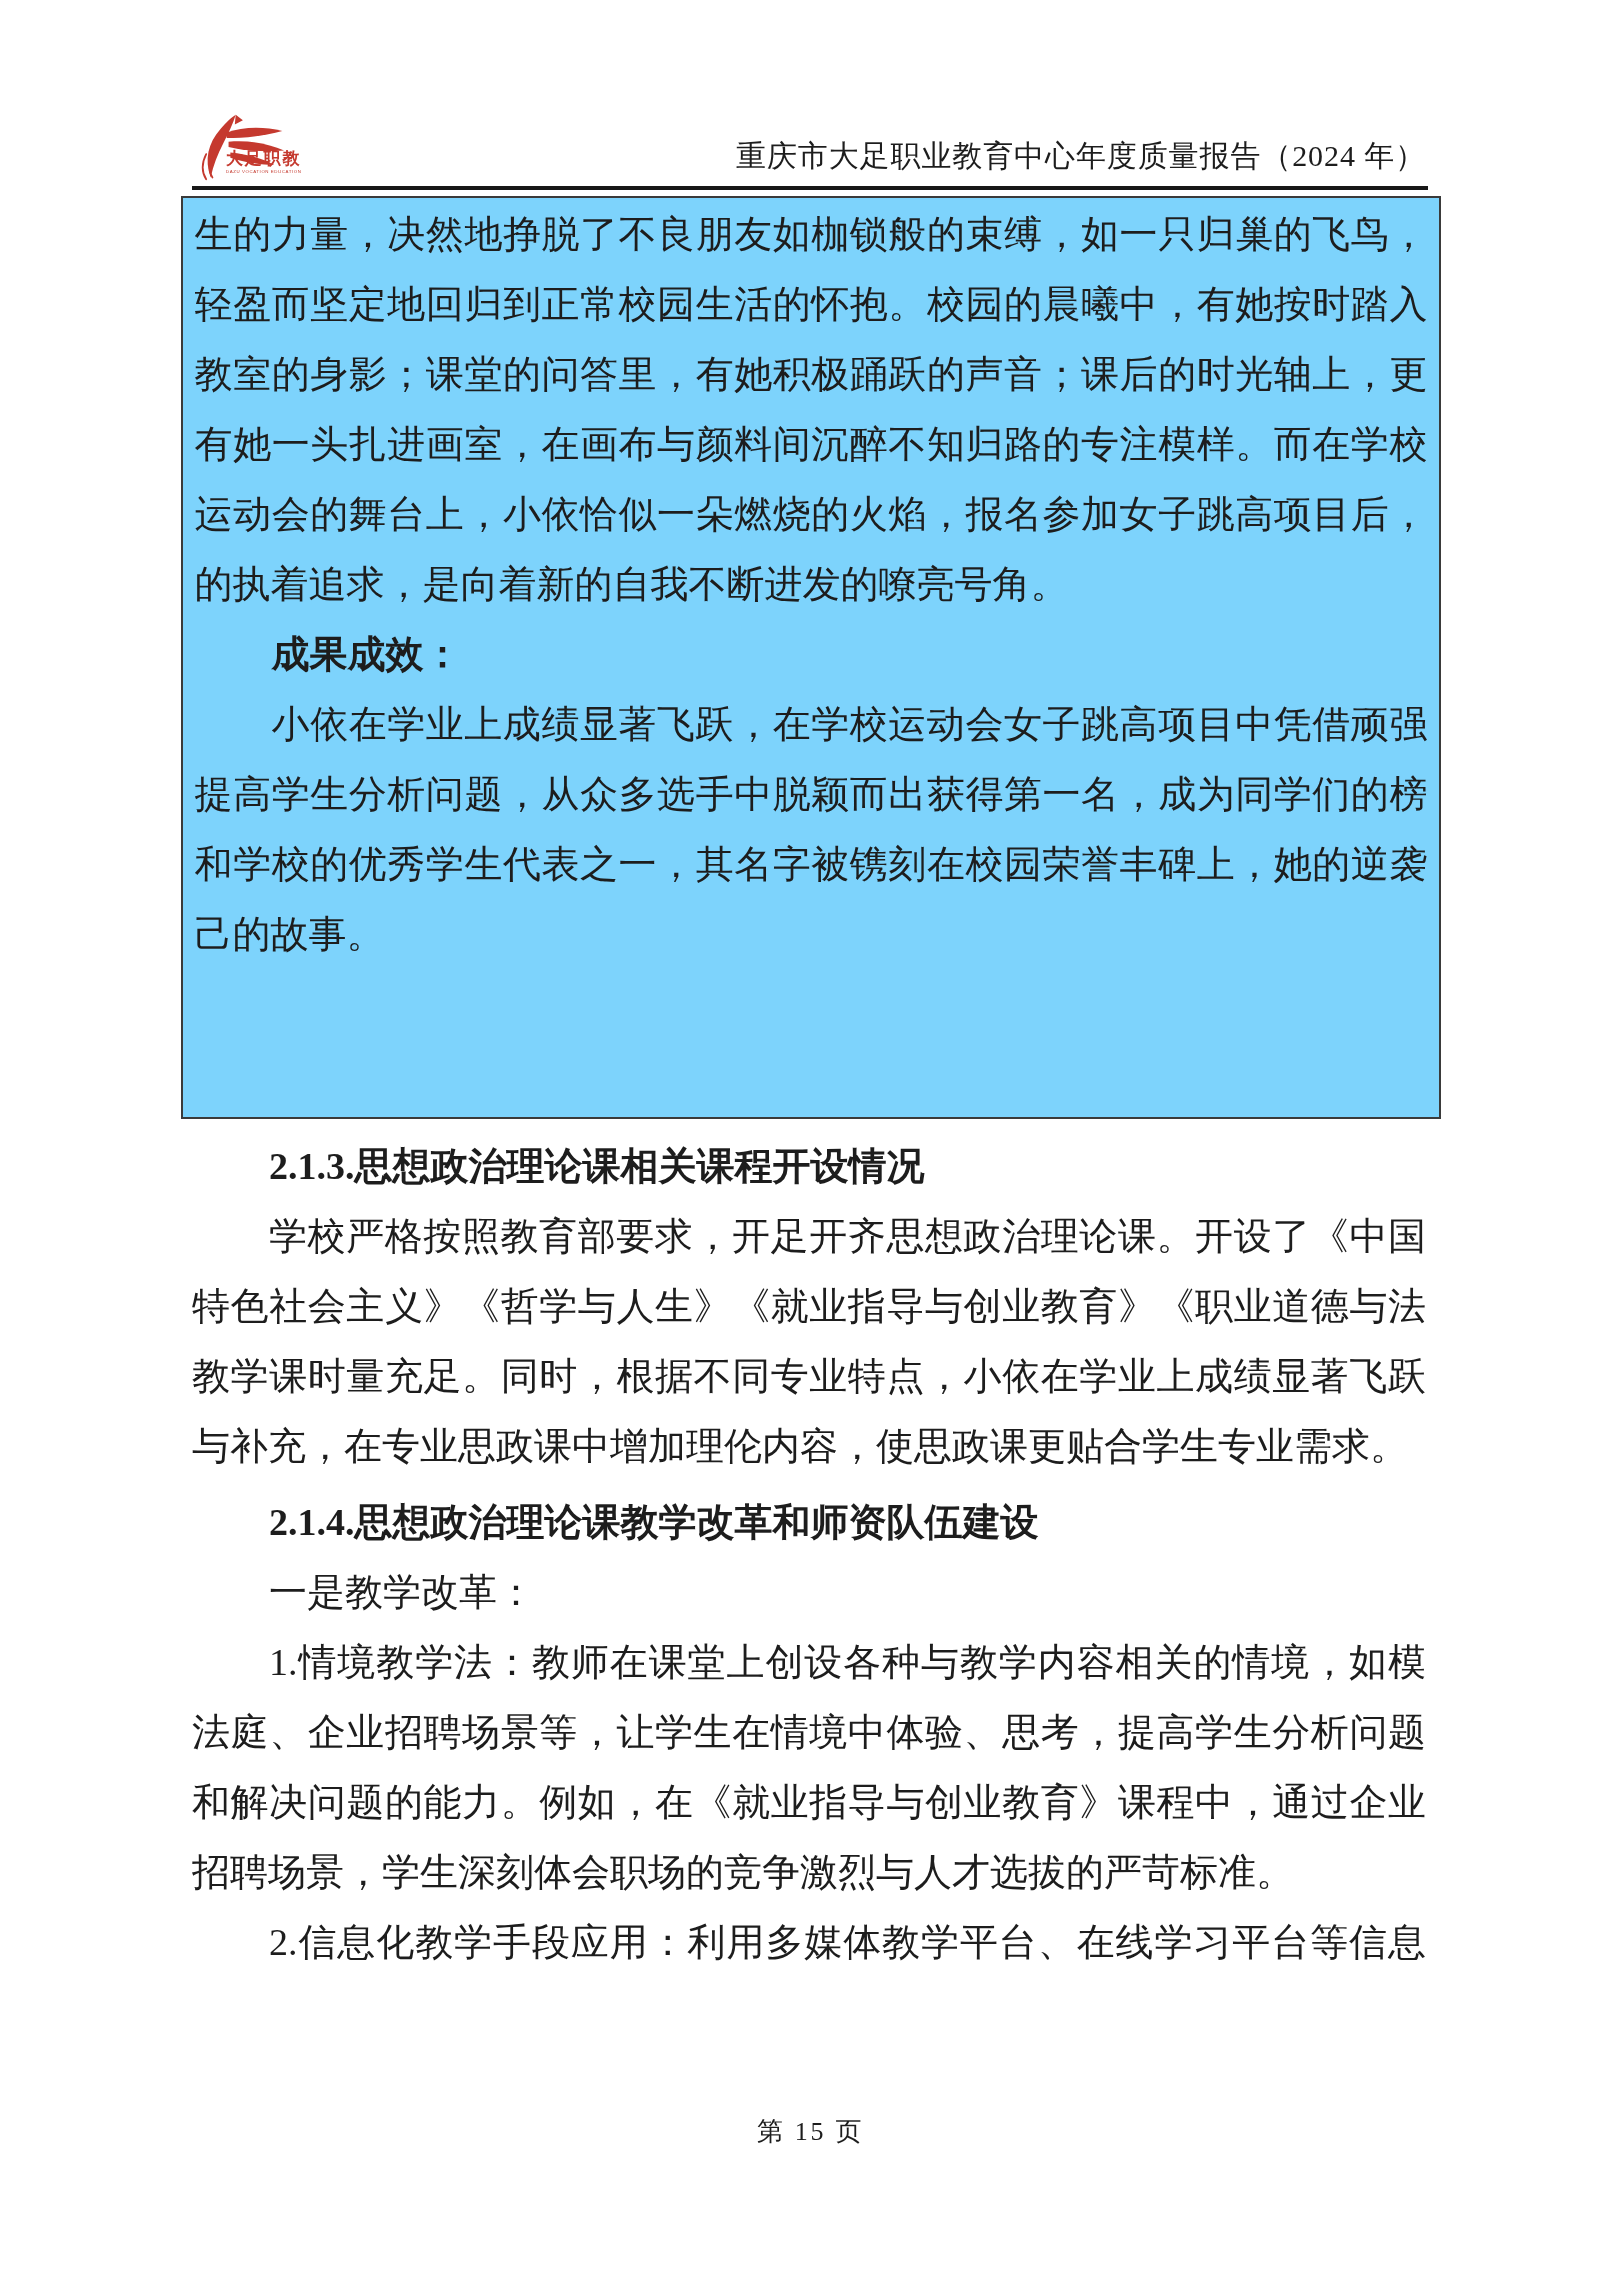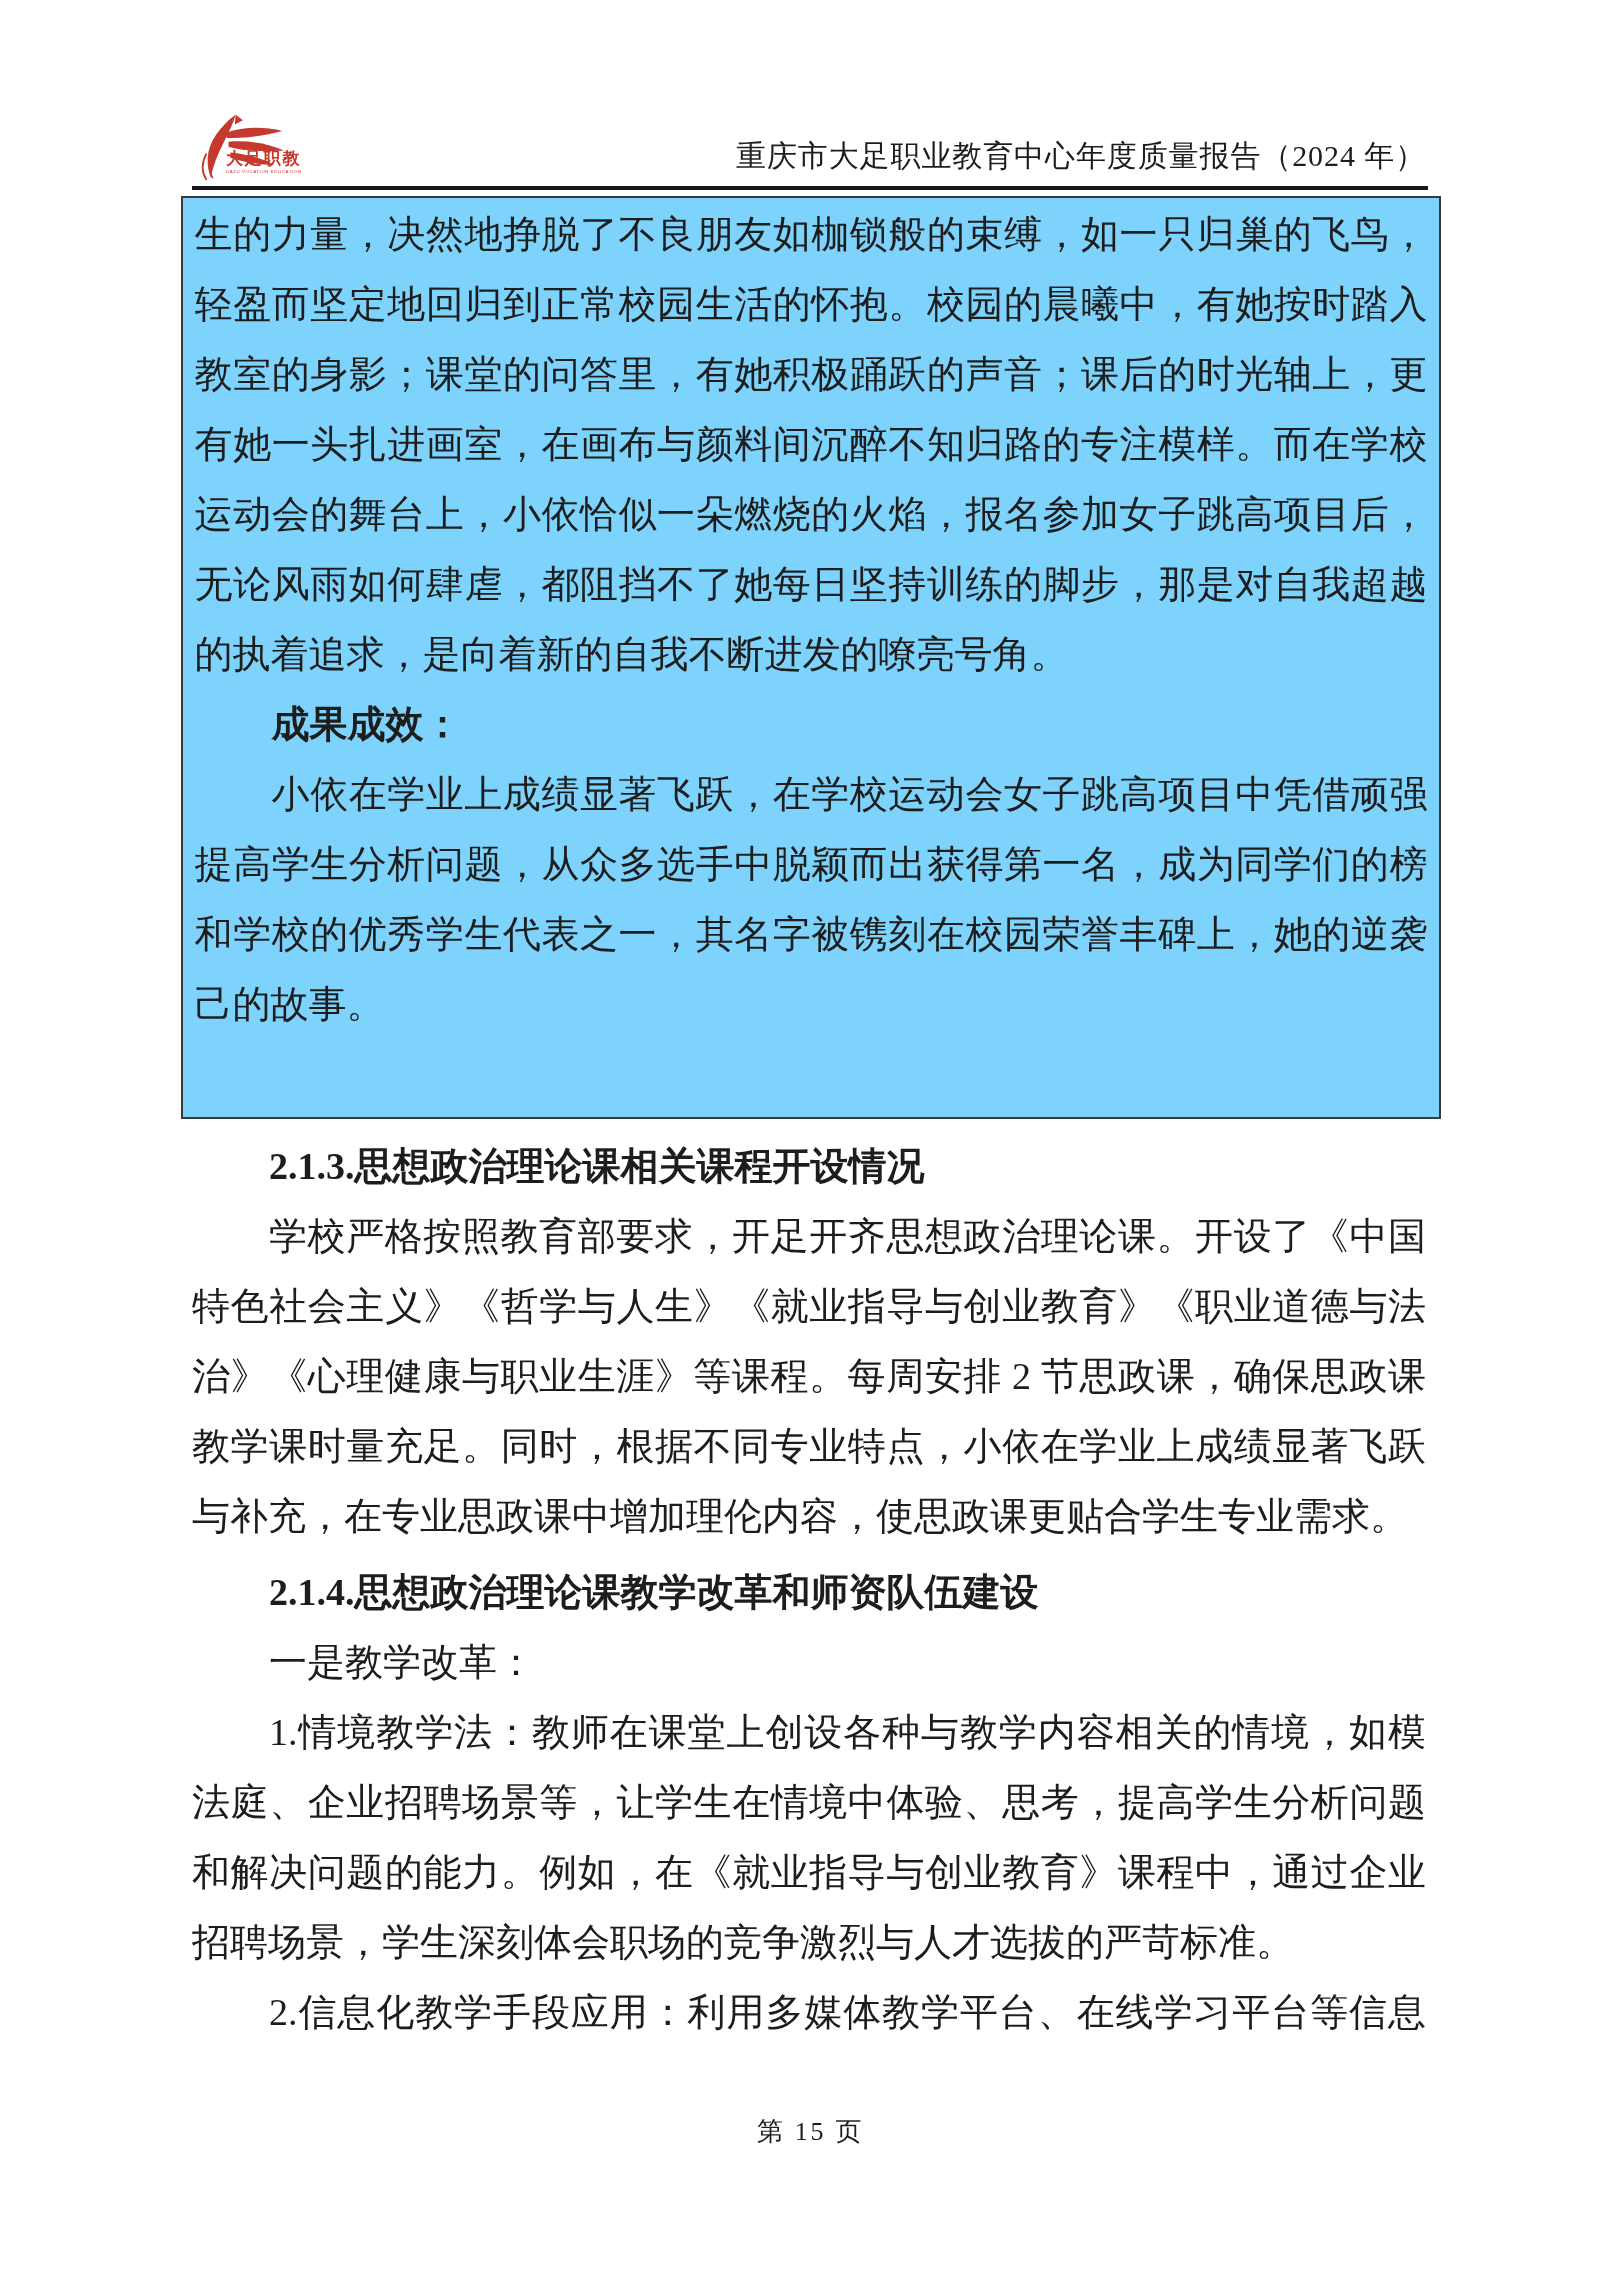--- a/index.html
+++ b/index.html
@@ -88,34 +88,32 @@
 
 <div id="header-title">重庆市大足职业教育中心年度质量报告（2024 年）</div>
 <div id="header-rule"></div>
 
 <div id="story-box">
     <div class="line j">生的力量，决然地挣脱了不良朋友如枷锁般的束缚，如一只归巢的飞鸟，</div>
     <div class="line j">轻盈而坚定地回归到正常校园生活的怀抱。校园的晨曦中，有她按时踏入</div>
     <div class="line j">教室的身影；课堂的问答里，有她积极踊跃的声音；课后的时光轴上，更</div>
     <div class="line j">有她一头扎进画室，在画布与颜料间沉醉不知归路的专注模样。而在学校</div>
     <div class="line j">运动会的舞台上，小依恰似一朵燃烧的火焰，报名参加女子跳高项目后，</div>
-    <div class="line j">无论风雨如何肆虐，都阻挡不了她每日坚持训练的脚步，那是对自我超越</div>
     <div class="line">的执着追求，是向着新的自我不断进发的嘹亮号角。</div>
     <div class="line hd ind">成果成效：</div>
     <div class="line j ind">小依在学业上成绩显著飞跃，在学校运动会女子跳高项目中凭借顽强</div>
     <div class="line j">提高学生分析问题，从众多选手中脱颖而出获得第一名，成为同学们的榜样</div>
     <div class="line j">和学校的优秀学生代表之一，其名字被镌刻在校园荣誉丰碑上，她的逆袭</div>
     <div class="line">己的故事。</div>
   </div>
 
 <div id="main-content">
     <div class="line hd ind">2.1.3.思想政治理论课相关课程开设情况</div>
     <div class="line j ind">学校严格按照教育部要求，开足开齐思想政治理论课。开设了《中国</div>
     <div class="line j">特色社会主义》《哲学与人生》《就业指导与创业教育》《职业道德与法</div>
-    <div class="line j">治》《心理健康与职业生涯》等课程。每周安排 2 节思政课，确保思政课</div>
     <div class="line j">教学课时量充足。同时，根据不同专业特点，小依在学业上成绩显著飞跃</div>
     <div class="line">与补充，在专业思政课中增加理伦内容，使思政课更贴合学生专业需求。</div>
     <div class="line hd ind mt">2.1.4.思想政治理论课教学改革和师资队伍建设</div>
     <div class="line ind">一是教学改革：</div>
     <div class="line j ind">1.情境教学法：教师在课堂上创设各种与教学内容相关的情境，如模拟</div>
     <div class="line j">法庭、企业招聘场景等，让学生在情境中体验、思考，提高学生分析问题</div>
     <div class="line j">和解决问题的能力。例如，在《就业指导与创业教育》课程中，通过企业</div>
     <div class="line">招聘场景，学生深刻体会职场的竞争激烈与人才选拔的严苛标准。</div>
     <div class="line j ind">2.信息化教学手段应用：利用多媒体教学平台、在线学习平台等信息化</div>
   </div>

